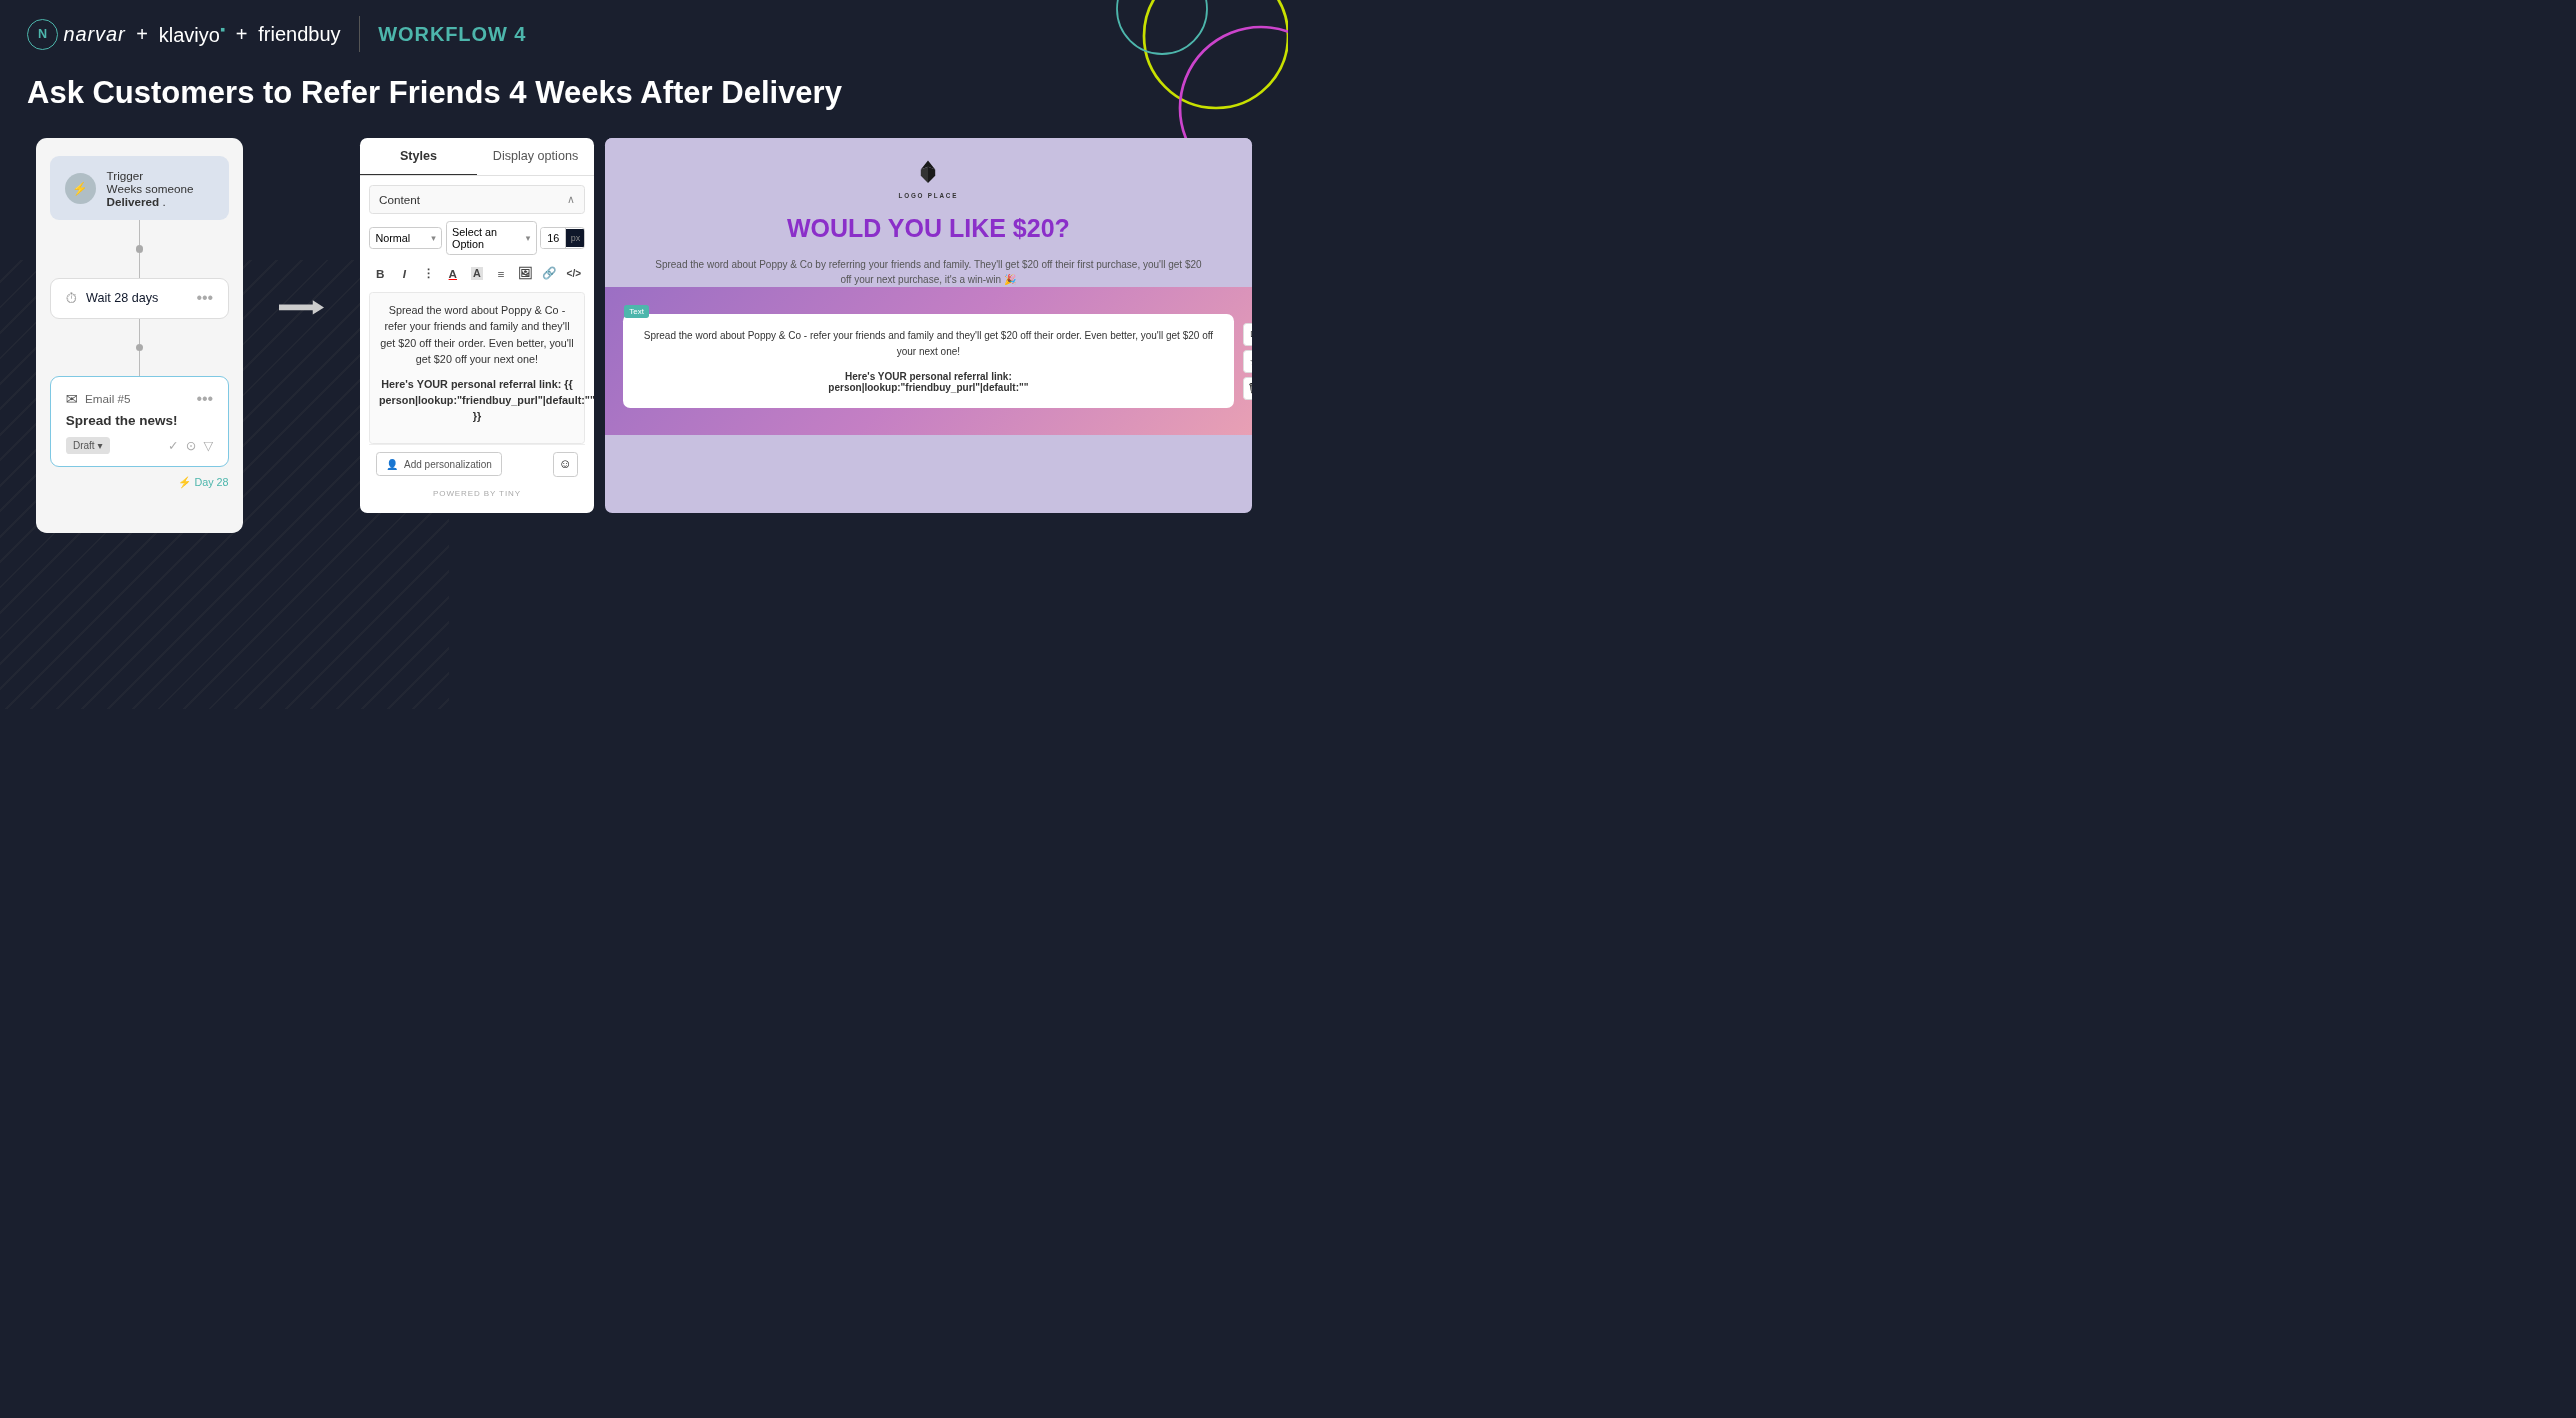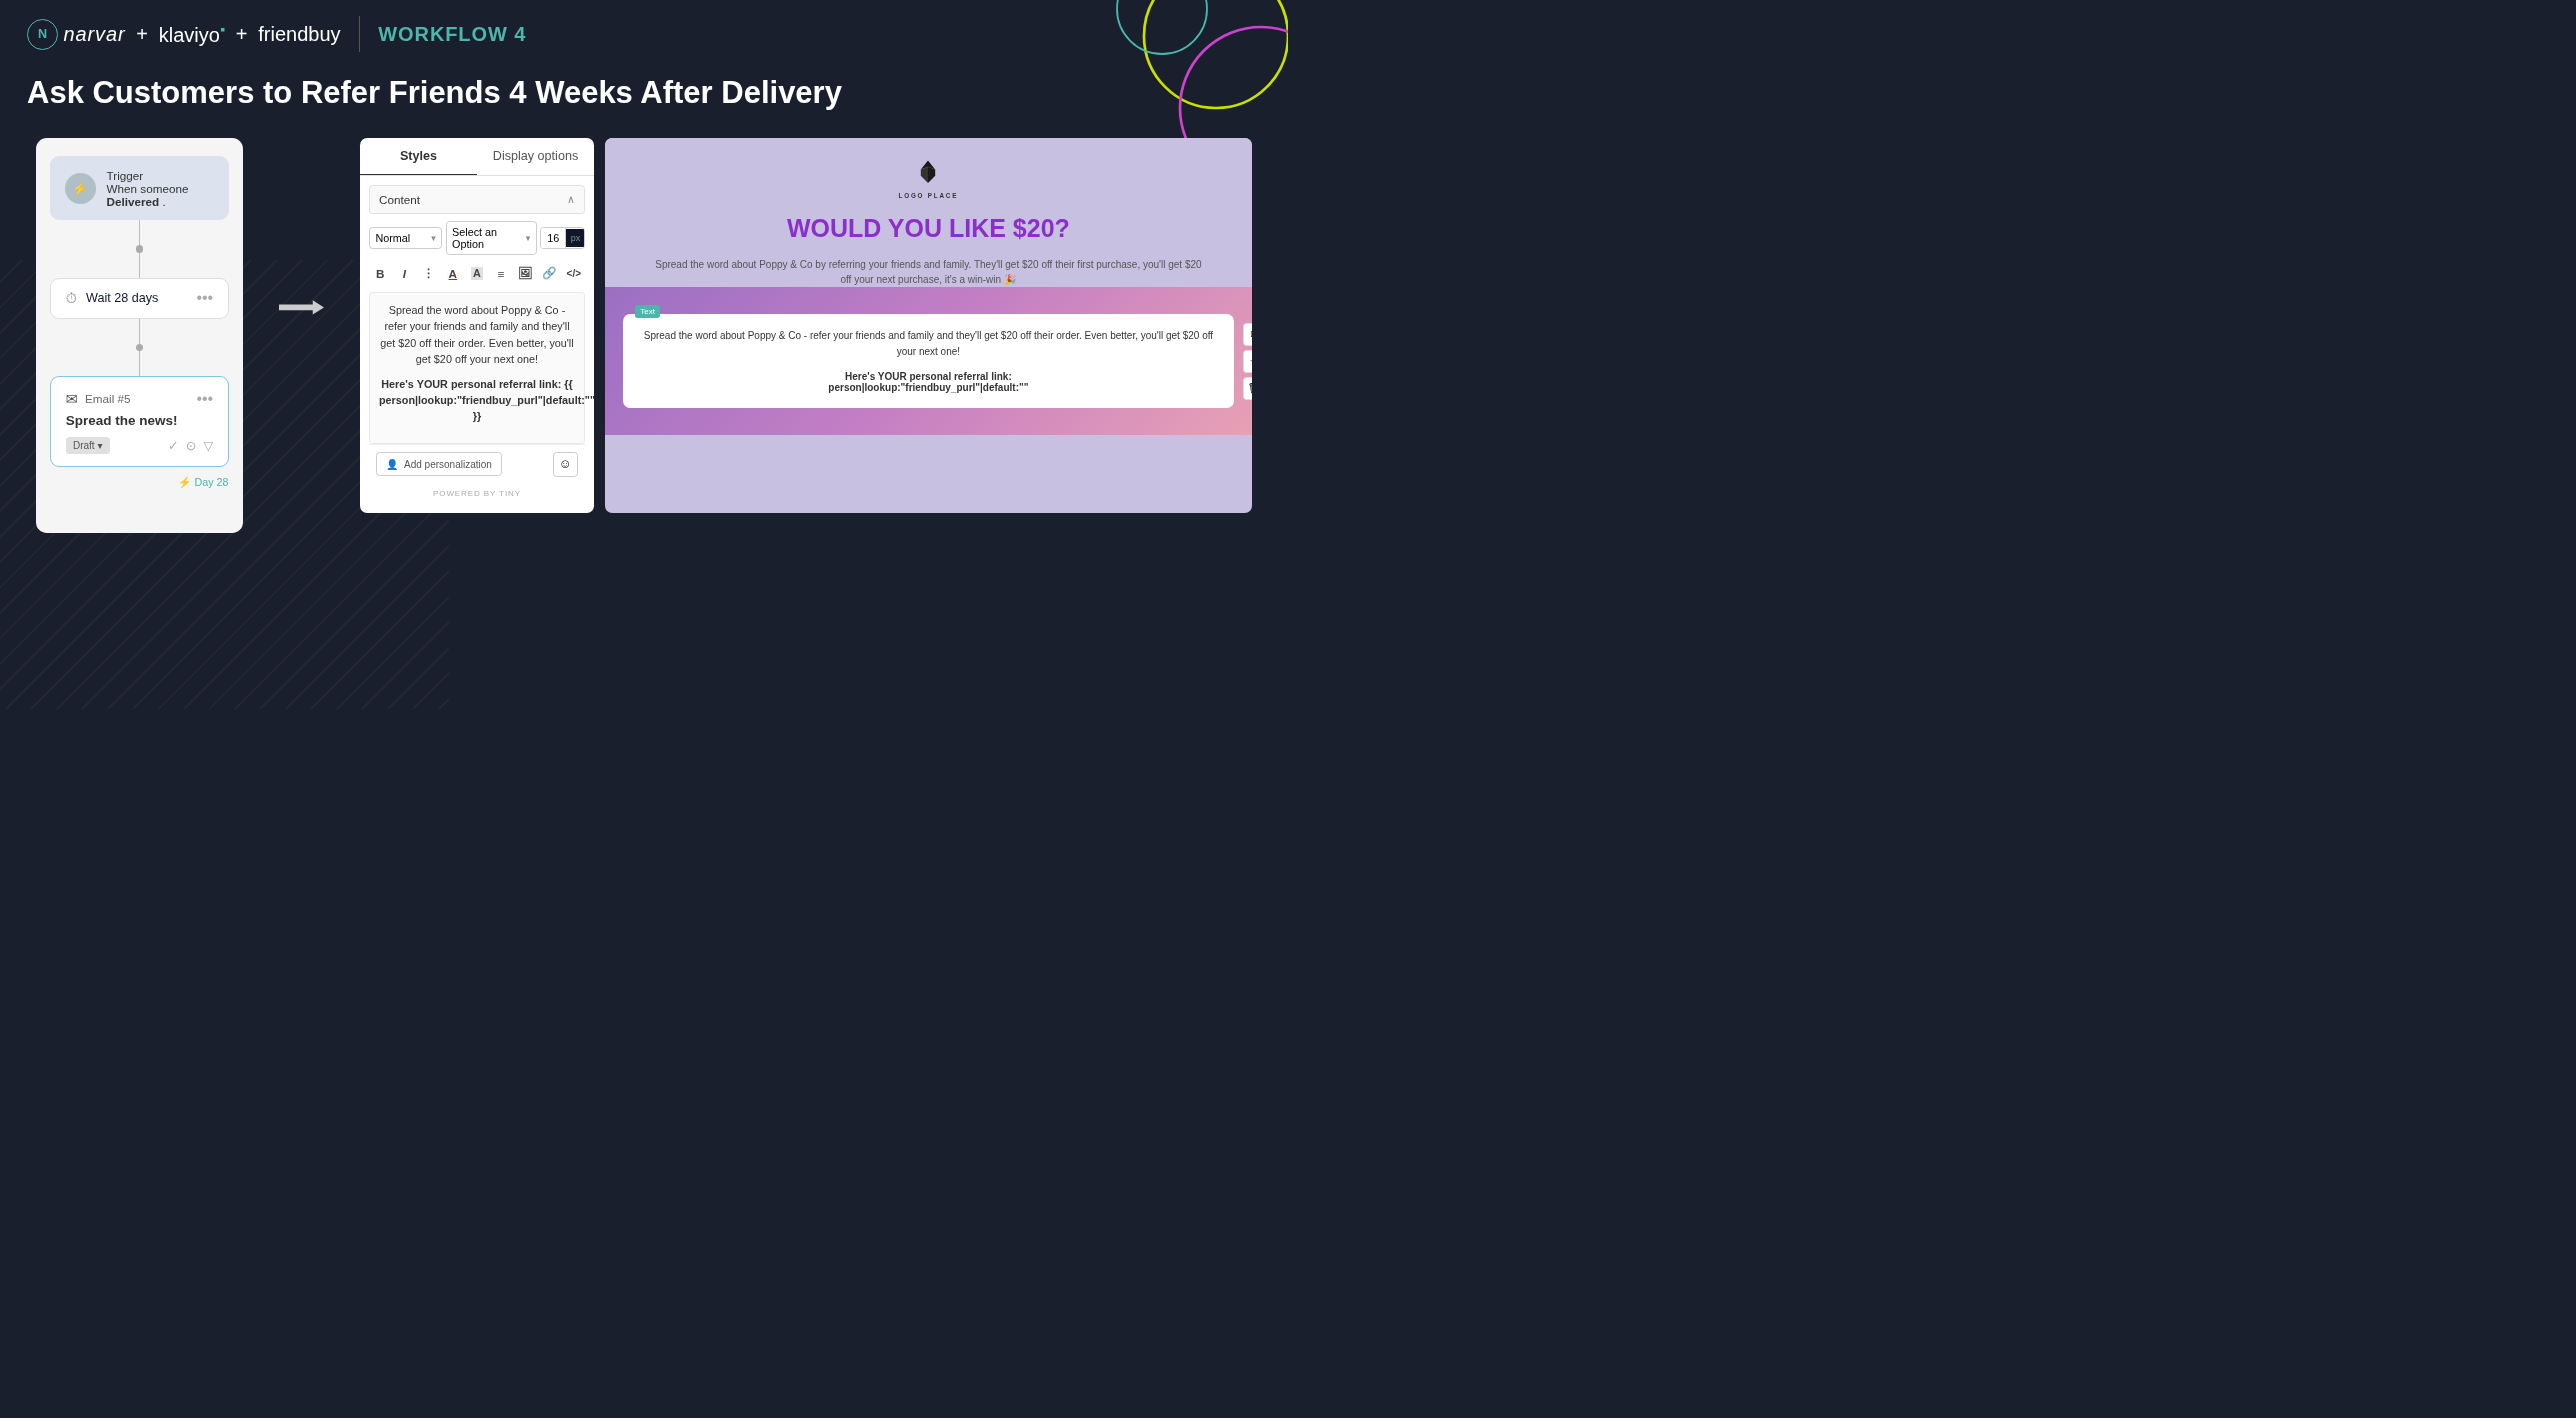--- a/index.html
+++ b/index.html
@@ -493,21 +493,21 @@
     .preview-text-box {
       background: #ffffff;
       margin: 9px;
       border-radius: 7.2px;
       padding: 14.4px;
       position: relative;
     }
     .text-box-badge {
       position: absolute;
       top: -9px;
-      left: 12px;
+      left: 1px;
       background: #4db6ac;
       color: white;
       font-size: 8px;
       padding: 1.8px 5.4px;
       border-radius: 2.7px;
     }
     .text-box-actions {
       position: absolute;
       top: 9px;
       right: -32px;
@@ -611,21 +611,21 @@
 
   <div class="main-content">
 
     <div class="workflow-panel">
 
       <div class="trigger-card">
         <div class="trigger-icon">⚡</div>
         <div class="trigger-text">
           <div>Trigger</div>
           <div>
-            <span>When someone</span>
+            <span>Weeks someone</span>
             <strong>Delivered</strong>
             <span>.</span>
           </div>
         </div>
       </div>
 
       <div class="connector-line"></div>
       <div class="connector-dot"></div>
       <div class="connector-line"></div>
 

